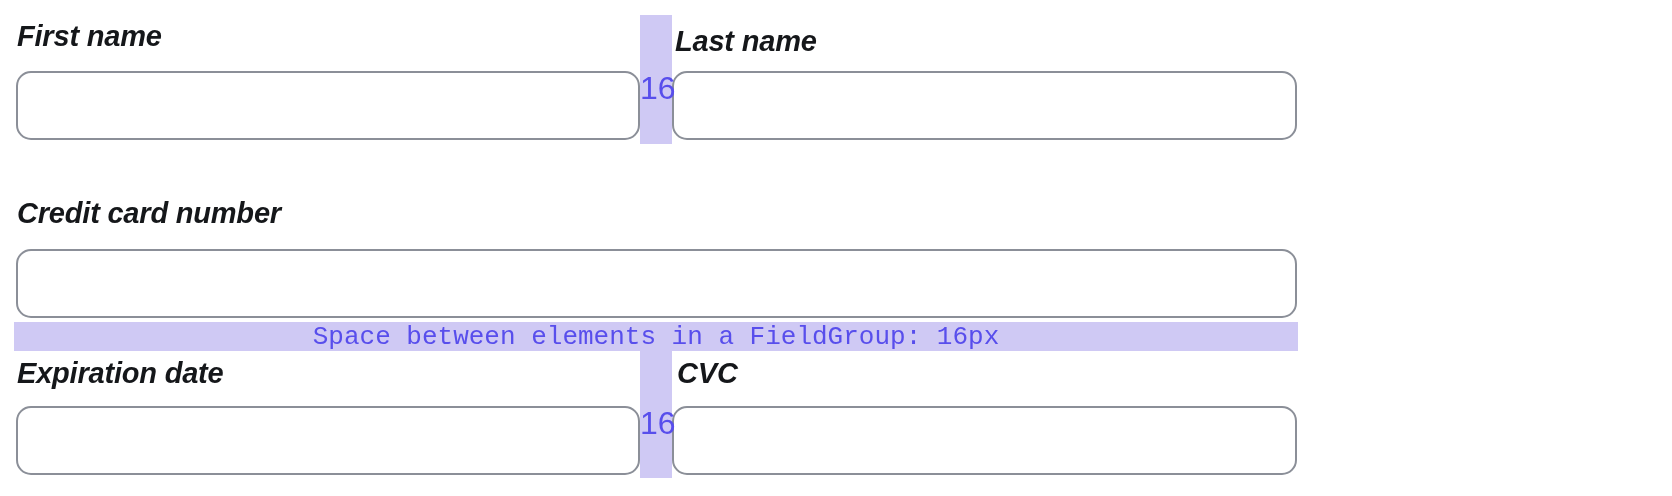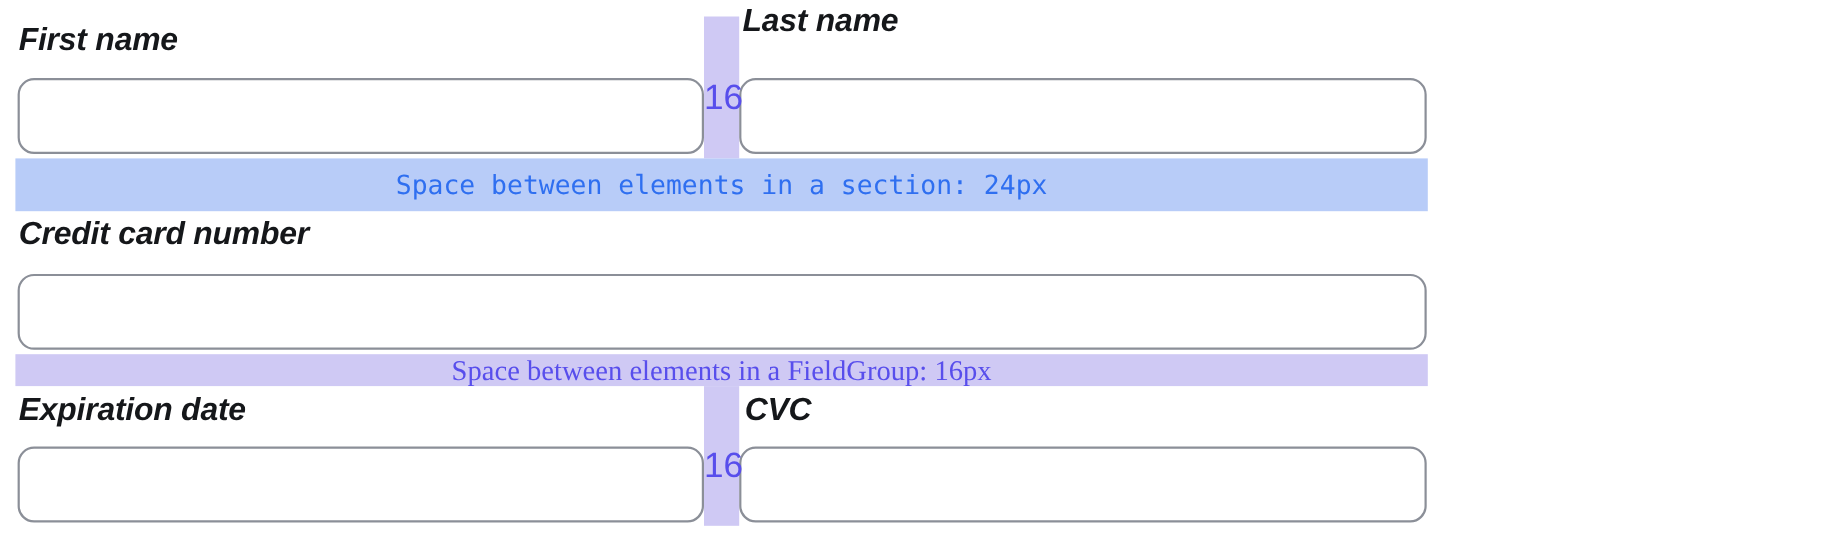--- a/index.html
+++ b/index.html
@@ -67,45 +67,42 @@
     font-weight:500;
     color:var(--section-band-text,#2f6ff0);
     white-space:nowrap;
   }
   .hband-fieldgroup{
     top:322px;
     height:29px;
     background:var(--fieldgroup-band-bg,#cfc9f4);
   }
   .hband-fieldgroup .hband-text{
-    font-family:Liberation Serif, serif;
+    font-family:Liberation Mono, monospace;
     font-size:26px;
     font-weight:500;
     color:var(--fieldgroup-band-text,#584eec);
     white-space:nowrap;
   }
 </style>
 </head>
 <body>
 
 <div id="canvas">
 
   <div class="vband" style="left:640px; top:15px; height:129px;"></div>
 
   <div class="field-label" style="left:17px; top:21px;">First name</div>
-  <div class="field-label" style="left:675px; top:4px;">Last name</div>
+  <div class="field-label" style="left:675px; top:26px;">Last name</div>
 
   <input type="text" class="text-input" style="left: 16px; top: 71px; width: 624px;" value="">
   <input type="text" class="text-input" style="left: 672px; top: 71px; width: 625px;" value="">
 
   <div class="vband-value" style="left:640px; top:72px;">16</div>
 
-  <div class="hband hband-section">
-    <span class="hband-text">Space between elements in a section: 24px</span>
-  </div>
 
   <div class="field-label" style="left:17px; top:198px;">Credit card number</div>
   <input type="text" class="text-input" style="left: 16px; top: 249px; width: 1281px;" value="">
 
   <div class="hband hband-fieldgroup">
     <span class="hband-text">Space between elements in a FieldGroup: 16px</span>
   </div>
 
   <div class="vband" style="left:640px; top:351px; height:127px;"></div>
 

